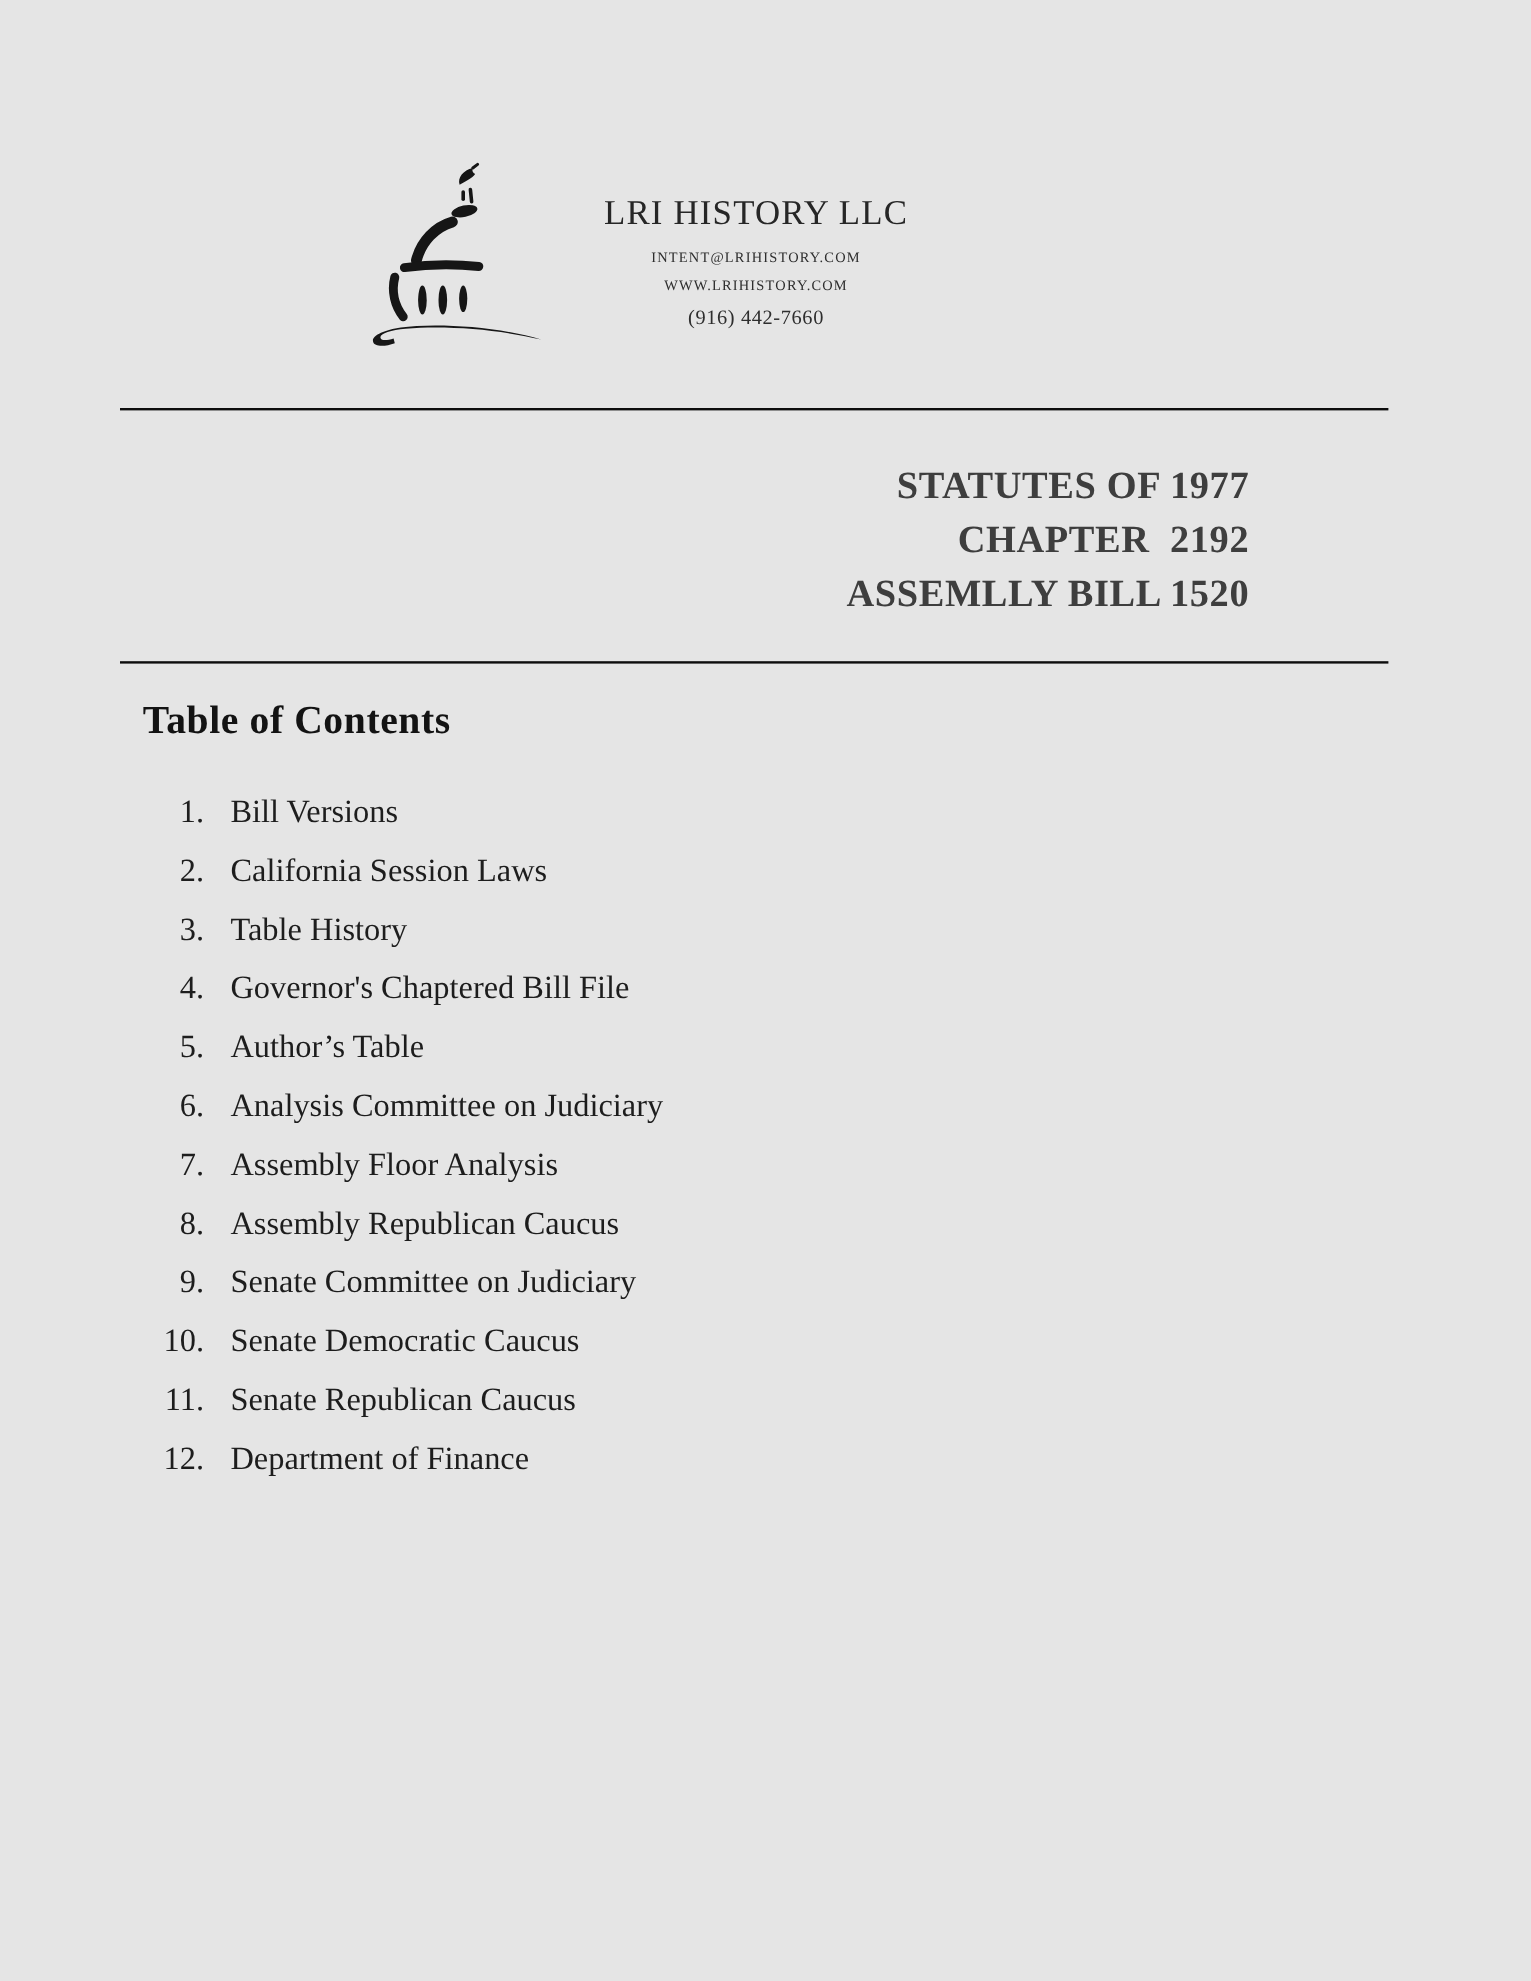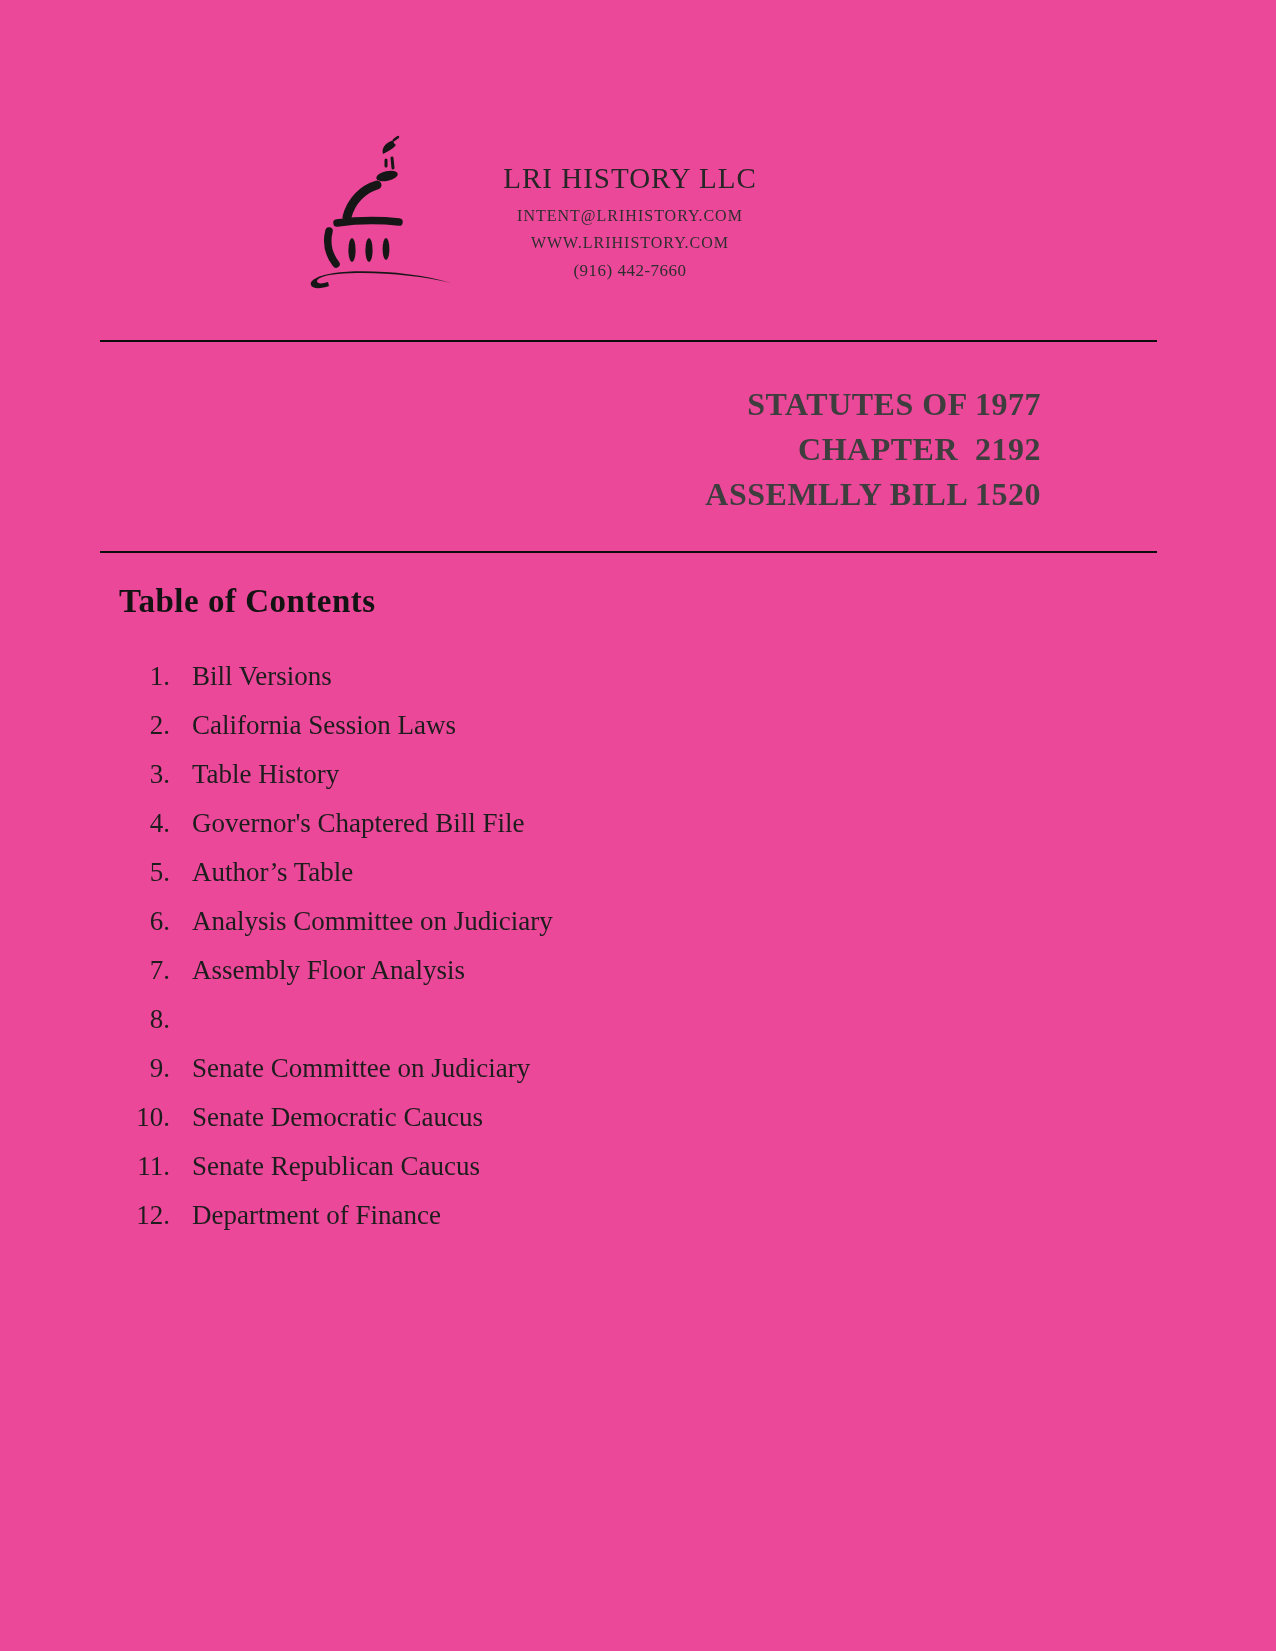--- a/index.html
+++ b/index.html
@@ -4,21 +4,21 @@
 <style>
   html, body {
     margin: 0;
     padding: 0;
     background: #ffffff;
   }
   .page {
     position: relative;
     width: 1276px;
     height: 1651px;
-    background: #ec4899;
+    background: #e5e5e5;
     font-family: "Liberation Serif", "DejaVu Serif", serif;
     overflow: hidden;
   }
 
   
   .logo-box {
     position: absolute;
     left: 298px;
     top: 133px;
     width: 162px;
@@ -35,21 +35,21 @@
     color: #2e2e2e;
   }
   .company-name {
     font-size: 29px;
     letter-spacing: 1px;
     color: #262626;
     margin-bottom: 12px;
     white-space: nowrap;
   }
   .contact-line {
-    font-size: 16px;
+    font-size: 12px;
     letter-spacing: 1px;
     margin-bottom: 9px;
     white-space: nowrap;
   }
   .contact-line.phone {
     font-size: 17px;
     letter-spacing: 0.5px;
   }
 
   
@@ -190,20 +190,21 @@
     <li class="toc-item">
       <span class="toc-num">6.</span>
       <span class="toc-label">Analysis Committee on Judiciary</span>
     </li>
     <li class="toc-item">
       <span class="toc-num">7.</span>
       <span class="toc-label">Assembly Floor Analysis</span>
     </li>
     <li class="toc-item">
       <span class="toc-num">8.</span>
+      <span class="toc-label">Assembly Republican Caucus</span>
     </li>
     <li class="toc-item">
       <span class="toc-num">9.</span>
       <span class="toc-label">Senate Committee on Judiciary</span>
     </li>
     <li class="toc-item">
       <span class="toc-num">10.</span>
       <span class="toc-label">Senate Democratic Caucus</span>
     </li>
     <li class="toc-item">

